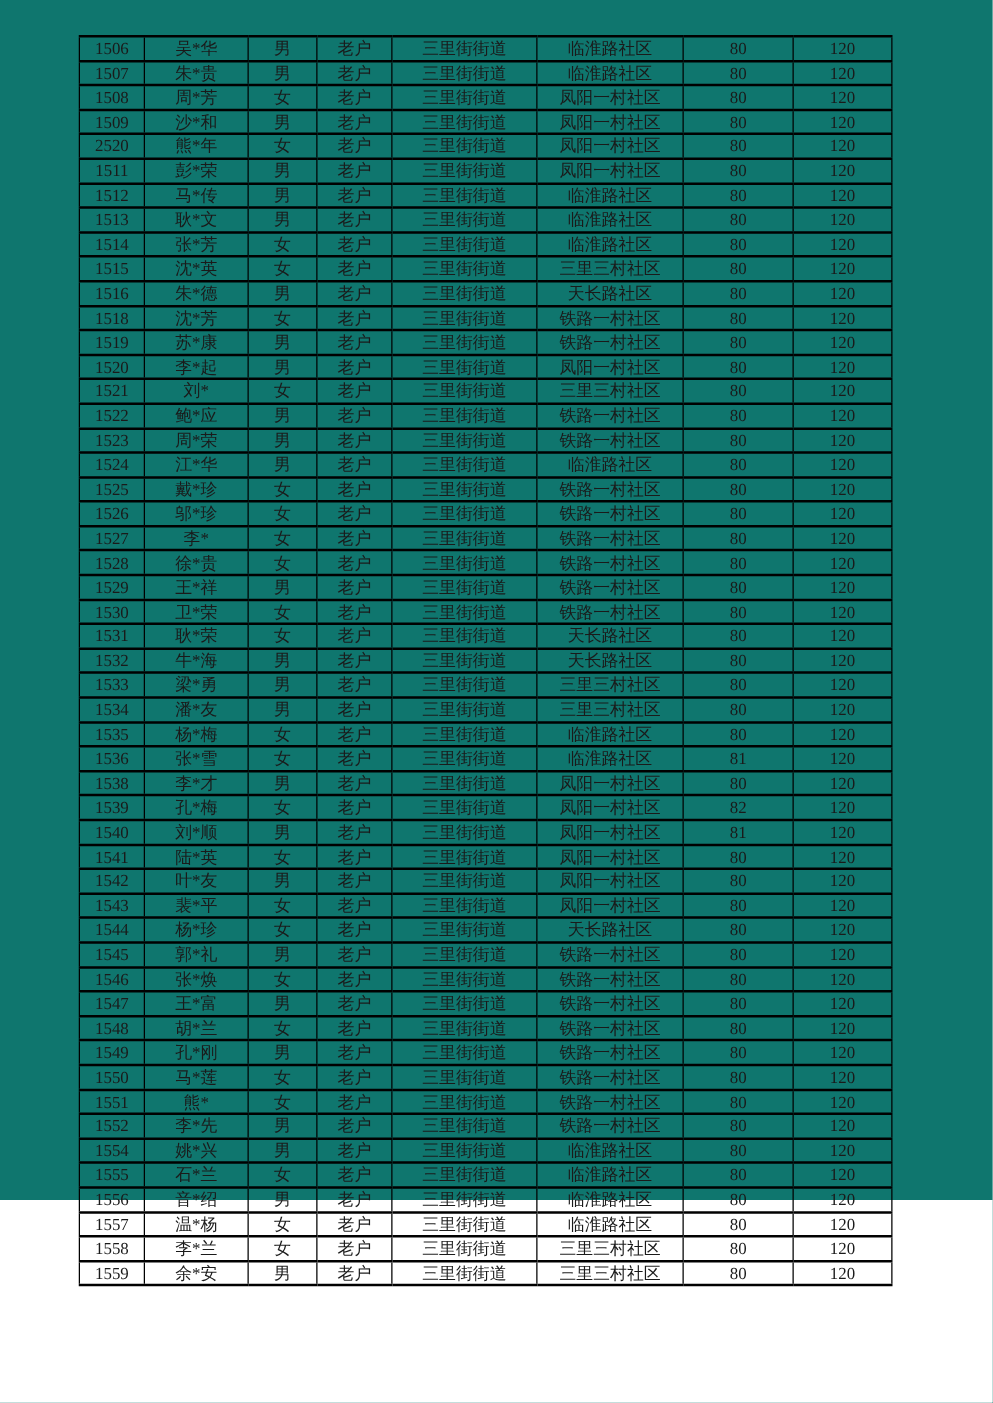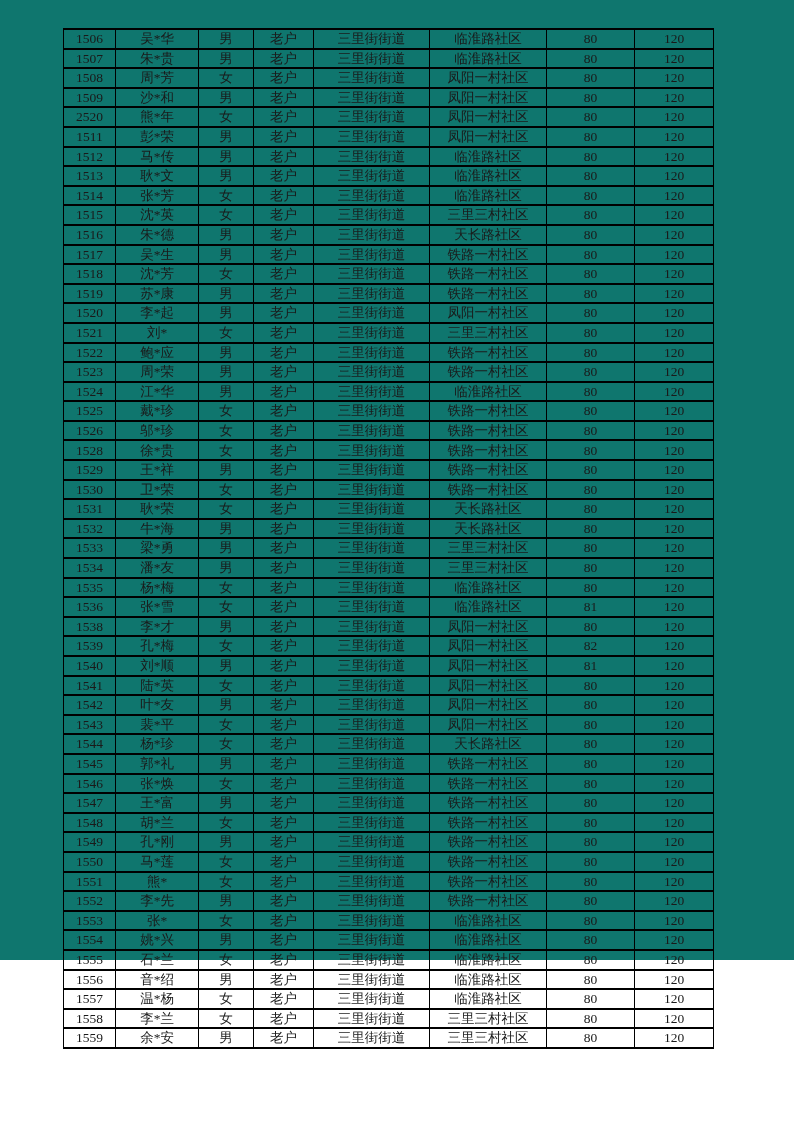--- a/index.html
+++ b/index.html
@@ -164,30 +164,20 @@
           <td>1516</td>
           <td>朱*德</td>
           <td>男</td>
           <td>老户</td>
           <td>三里街街道</td>
           <td>天长路社区</td>
           <td>80</td>
           <td>120</td>
         </tr>
         <tr>
-          <td>1517</td>
-          <td>吴*生</td>
-          <td>男</td>
-          <td>老户</td>
-          <td>三里街街道</td>
-          <td>铁路一村社区</td>
-          <td>80</td>
-          <td>120</td>
-        </tr>
-        <tr>
           <td>1518</td>
           <td>沈*芳</td>
           <td>女</td>
           <td>老户</td>
           <td>三里街街道</td>
           <td>铁路一村社区</td>
           <td>80</td>
           <td>120</td>
         </tr>
         <tr>
@@ -264,20 +254,30 @@
           <td>1526</td>
           <td>邬*珍</td>
           <td>女</td>
           <td>老户</td>
           <td>三里街街道</td>
           <td>铁路一村社区</td>
           <td>80</td>
           <td>120</td>
         </tr>
         <tr>
+          <td>1527</td>
+          <td>李*</td>
+          <td>女</td>
+          <td>老户</td>
+          <td>三里街街道</td>
+          <td>铁路一村社区</td>
+          <td>80</td>
+          <td>120</td>
+        </tr>
+        <tr>
           <td>1528</td>
           <td>徐*贵</td>
           <td>女</td>
           <td>老户</td>
           <td>三里街街道</td>
           <td>铁路一村社区</td>
           <td>80</td>
           <td>120</td>
         </tr>
         <tr>
@@ -500,30 +500,20 @@
           <td>80</td>
           <td>120</td>
         </tr>
         <tr>
           <td>1552</td>
           <td>李*先</td>
           <td>男</td>
           <td>老户</td>
           <td>三里街街道</td>
           <td>铁路一村社区</td>
-          <td>80</td>
-          <td>120</td>
-        </tr>
-        <tr>
-          <td>1553</td>
-          <td>张*</td>
-          <td>女</td>
-          <td>老户</td>
-          <td>三里街街道</td>
-          <td>临淮路社区</td>
           <td>80</td>
           <td>120</td>
         </tr>
         <tr>
           <td>1554</td>
           <td>姚*兴</td>
           <td>男</td>
           <td>老户</td>
           <td>三里街街道</td>
           <td>临淮路社区</td>

